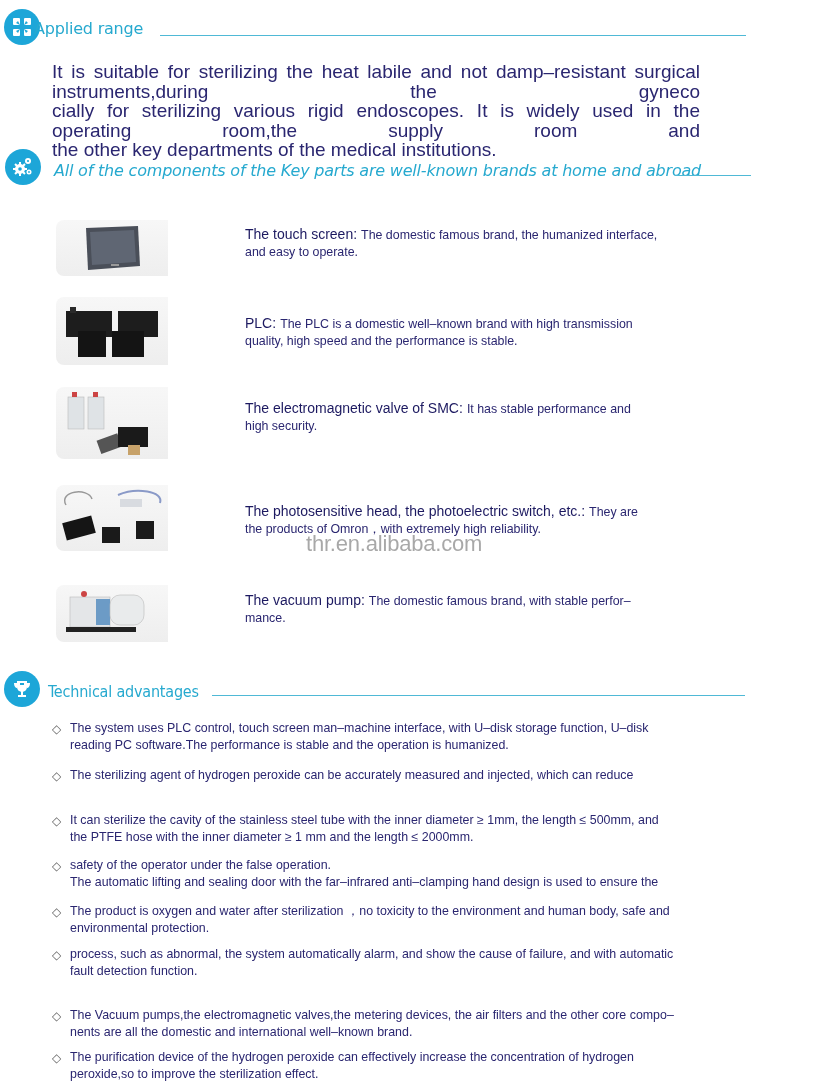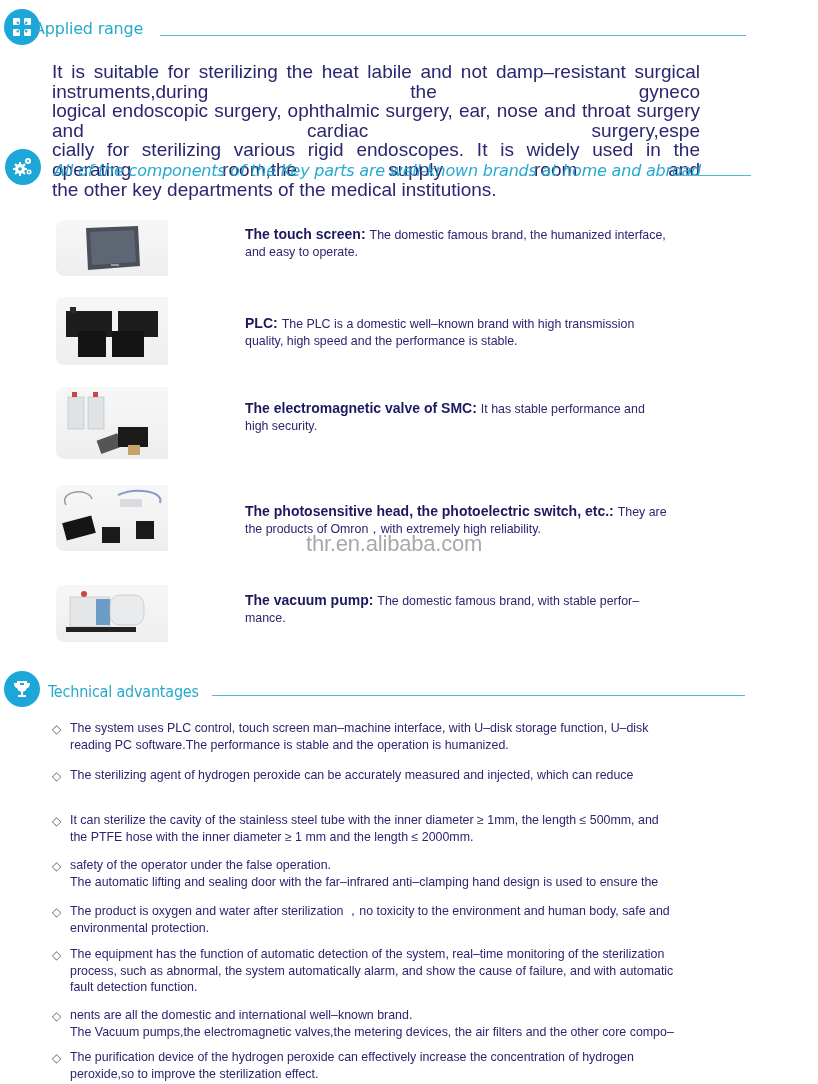--- a/index.html
+++ b/index.html
@@ -11,21 +11,21 @@
   .sec-rule { position: absolute; height: 0; border-top: 1.5px solid #4fb9d6; }
 
   
   .para { position: absolute; left: 52px; width: 648px; font-size: 19px; line-height: 19.6px; text-align: justify; color: #2a2670; }
   .para span { display: block; text-align-last: justify; }
   .para span.last { text-align-last: left; }
 
   
   .comp-img { position: absolute; left: 56px; width: 112px; border-radius: 8px 0 0 8px; background: linear-gradient(180deg, #f7f7f7 0%, #eeeeee 100%); overflow: hidden; }
   .comp-text { position: absolute; left: 245px; width: 480px; font-size: 12.4px; line-height: 17px; color: #2a2670; }
-  .comp-text .lbl { font-size: 14px; font-weight: bold; color: #1c1960; margin-right: 4px; }
+  .comp-text .lbl { font-size: 14px; font-weight: normal; color: #1c1960; margin-right: 4px; }
 
   
   .watermark { position: absolute; left: 306px; top: 531px; font-size: 22px; color: #9a9a9a; opacity: 0.85; letter-spacing: -0.2px; }
 
   
   .adv { position: absolute; left: 52px; width: 700px; font-size: 12.4px; line-height: 16.5px; color: #2a2670; }
   .adv .diamond { position: absolute; left: 0; top: 1px; font-size: 12px; color: #666; }
   .adv .txt { display: block; padding-left: 18px; }
 </style>
 </head>
@@ -45,21 +45,20 @@
       <polygon points="9,13 7,17 5,15"></polygon>
       <polygon points="13,13 15,17 17,15"></polygon>
     </g>
   </svg>
 </div>
 <div class="sec-title" style="left:34px; top:19px;">Applied range</div>
 <div class="sec-rule" style="left:160px; top:35px; width:586px;"></div>
 
 <div class="para" style="top:62px;">
   <span>It is suitable for sterilizing the heat labile and not damp–resistant surgical instruments,during the gyneco</span>
-  <span>logical endoscopic surgery, ophthalmic surgery, ear, nose and throat surgery and cardiac surgery,espe</span>
   <span>cially for sterilizing various rigid endoscopes. It is widely used in the operating room,the supply room and</span>
   <span class="last">the other key departments of the medical institutions.</span>
 </div>
 
 <div class="sec-icon" style="left:5px; top:149px;">
   <svg width="24" height="24" viewBox="0 0 24 24">
     <g fill="#ffffff">
       <circle cx="9" cy="14" r="5"></circle>
       <rect x="8" y="7" width="2" height="14"></rect>
       <rect x="2" y="13" width="14" height="2"></rect>
@@ -188,28 +187,27 @@
 </div>
 
 <div class="adv" style="top:903px;">
   <span class="diamond">◇</span>
   <span class="txt">The product is oxygen and water after sterilization ，no toxicity to the environment and human body, safe and</span>
   <span class="txt">environmental protection.</span>
 </div>
 
 <div class="adv" style="top:946px;">
   <span class="diamond">◇</span>
-  <span class="txt">The equipment has the function of automatic detection of the system, real–time monitoring of the sterilization</span>
   <span class="txt">process, such as abnormal, the system automatically alarm, and show the cause of failure, and with automatic</span>
   <span class="txt">fault detection function.</span>
 </div>
 
 <div class="adv" style="top:1007px;">
   <span class="diamond">◇</span>
+  <span class="txt">The Vacuum pumps,the electromagnetic valves,the metering devices, the air filters and the other core compo–</span>
   <span class="txt">nents are all the domestic and international well–known brand.</span>
-  <span class="txt">The Vacuum pumps,the electromagnetic valves,the metering devices, the air filters and the other core compo–</span>
 </div>
 
 <div class="adv" style="top:1049px;">
   <span class="diamond">◇</span>
   <span class="txt">The purification device of the hydrogen peroxide can effectively increase the concentration of hydrogen</span>
   <span class="txt">peroxide,so to improve the sterilization effect.</span>
 </div>
 
 </body></html>

